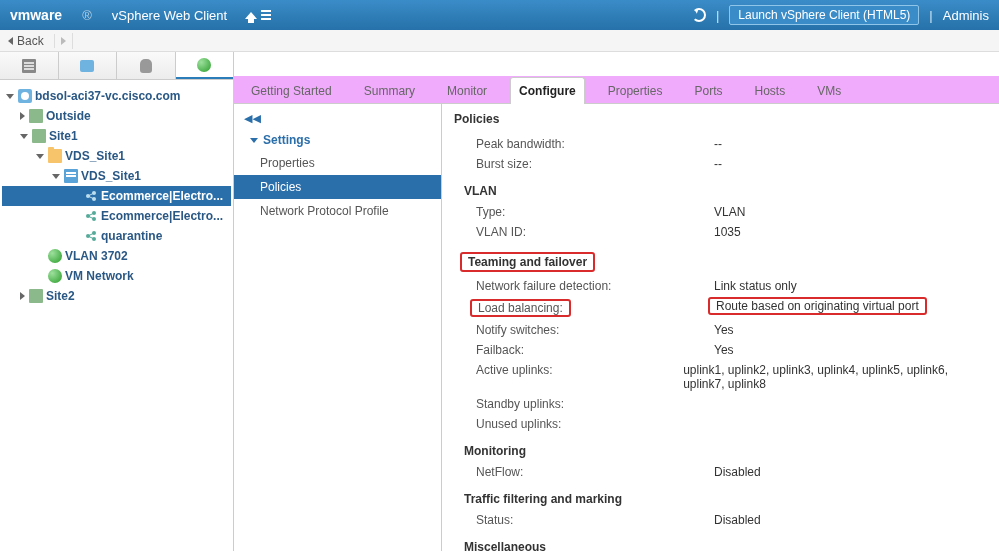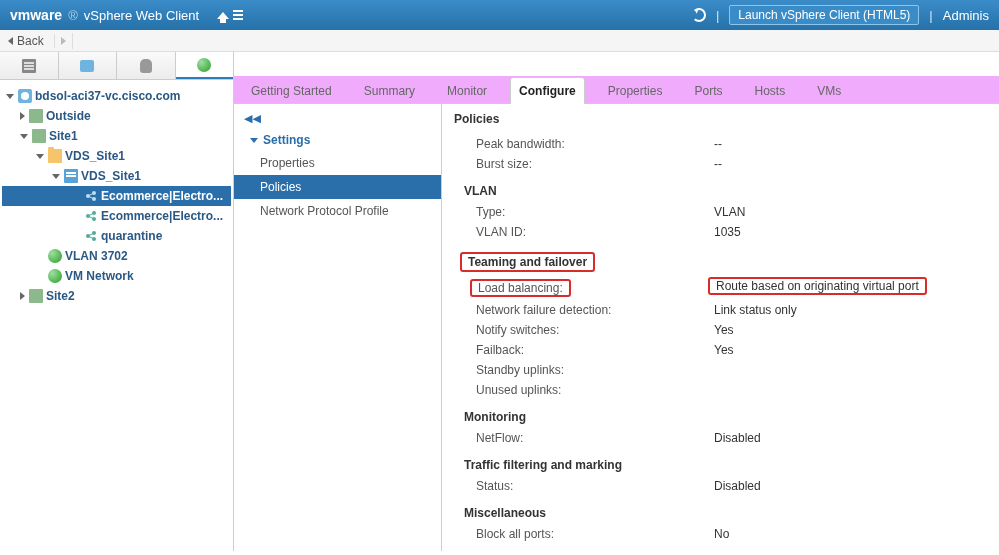--- a/index.html
+++ b/index.html
@@ -17,21 +17,21 @@
   .topbar {
     background: #2a7db8;
     background: linear-gradient(#3a8cc8, #2671a9);
     color: #fff;
     height: 30px;
     display: flex;
     align-items: center;
     padding: 0 10px;
     font-size: 13px;
   }
-  .topbar .brand { font-weight: normal; display:flex; align-items:center; gap:6px;}
+  .topbar .brand { font-weight: normal; display:flex; align-items:center; gap:20px;}
   .topbar .brand .vm { font-weight:bold; font-size:14px; }
   .topbar .home-sep { margin-left: 18px; display:flex; align-items:center; gap:2px; }
   .topbar .spacer { flex: 1; }
   .topbar .right { display: flex; align-items: center; gap: 10px; }
   .topbar .launch-btn {
     border: 1px solid #8fc5e8;
     background: #3a8cc8;
     padding: 2px 8px;
     border-radius: 2px;
     color: #fff;
@@ -398,35 +398,39 @@
         <div class="kv">
           <div class="k">Type:</div>
           <div class="v">VLAN</div>
         </div>
         <div class="kv">
           <div class="k">VLAN ID:</div>
           <div class="v">1035</div>
         </div>
 
         <div class="section-h boxed">Teaming and failover</div>
+        <div class="kv">
+          <div class="k">Network failure detection:</div>
+          <div class="v">Link status only</div>
+        </div>
         <div class="kv boxed-row">
           <div class="k-wrap"><span class="k boxed">Load balancing:</span></div>
           <div><span class="v boxed">Route based on originating virtual port</span></div>
         </div>
         <div class="kv">
-          <div class="k">Network failure detection:</div>
-          <div class="v">Link status only</div>
-        </div>
-        <div class="kv">
           <div class="k">Notify switches:</div>
           <div class="v">Yes</div>
         </div>
         <div class="kv">
           <div class="k">Failback:</div>
           <div class="v">Yes</div>
+        </div>
+        <div class="kv">
+          <div class="k">Active uplinks:</div>
+          <div class="v">uplink1, uplink2, uplink3, uplink4, uplink5, uplink6, uplink7, uplink8</div>
         </div>
         <div class="kv">
           <div class="k">Standby uplinks:</div>
           <div class="v"></div>
         </div>
         <div class="kv">
           <div class="k">Unused uplinks:</div>
           <div class="v"></div>
         </div>
 

